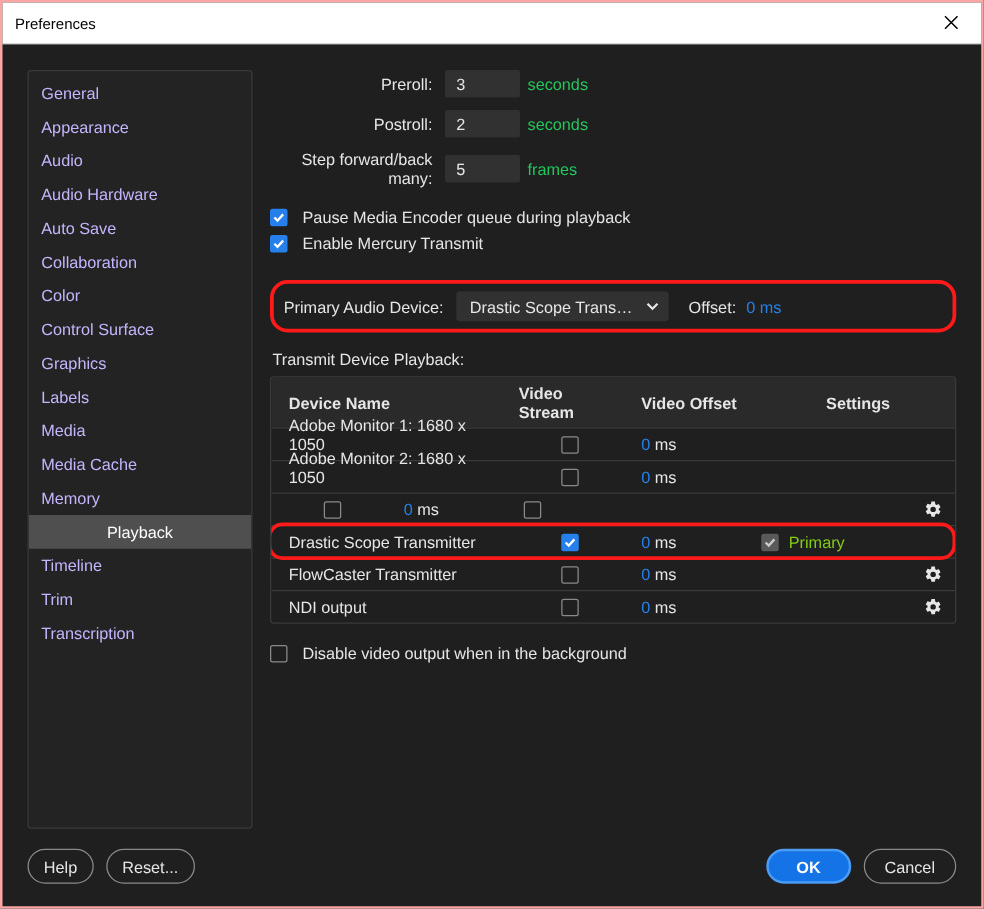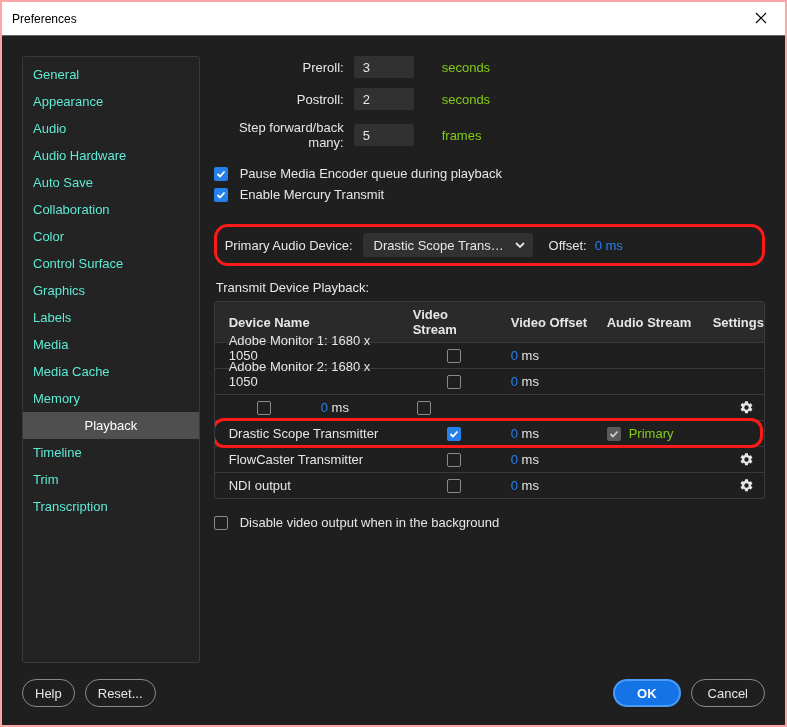--- a/index.html
+++ b/index.html
@@ -13,32 +13,32 @@
     padding: 0 10px; border-bottom: 1px solid #666; justify-content: space-between;
   }
   .titlebar .title { font-size: 12px; }
   .titlebar .close { font-size: 14px; cursor: pointer; padding: 4px 8px; }
   .body { flex: 1; display: flex; padding: 20px 20px 0 20px; gap: 14px; }
   .sidebar {
     width: 180px; border: 1px solid #3a3a3a; background: #232323; border-radius: 3px;
     padding: 4px 0; overflow: auto;
   }
   .sidebar-item {
-    padding: 4px 10px; color: #5eead4; cursor: pointer; line-height: 19px;
+    padding: 4px 10px; color: #c4b5fd; cursor: pointer; line-height: 19px;
   }
   .sidebar-item.active { background: #4f4f4f; color: #fff; text-align: center; }
 
   .main { flex:1; display: flex; flex-direction: column; position: relative; }
   .row { display: flex; align-items: center; margin-bottom: 10px; }
   .lbl-right { text-align: right; margin-right: 10px; color: #e6e6e6; }
   .num-input {
     width: 60px; height: 22px; background: #313131; border: 1px solid #313131;
     color: #e6e6e6; padding: 0 8px; font-size: 13px; border-radius: 2px;
   }
-  .unit { margin-left: 28px; color: #84cc16; }
+  .unit { margin-left: 6px; color: #22c55e; }
   .chk-row { display: flex; align-items: center; margin-bottom: 6px; }
   .chk {
     width: 14px; height: 14px; border-radius: 2px; display: inline-flex; align-items: center; justify-content: center;
     margin-right: 12px; flex-shrink:0;
   }
   .chk svg { display:block; }
   .chk.checked { background: #2680eb; }
   .chk.unchecked { border: 1px solid #8a8a8a; background: transparent; }
   .chk.disabled-checked { background: #5a5a5a; }
   .chk-row span { color: #e6e6e6; }
@@ -172,21 +172,20 @@
         <span class="blue-val" style="margin-left:8px;">0 ms</span>
       </div>
 
       <div class="table-label">Transmit Device Playback:</div>
 
       <div class="table" style="position:relative;">
         <div class="thead">
           <div class="cell c-name">Device Name</div>
           <div class="cell c-vs">Video Stream</div>
           <div class="cell c-vo">Video Offset</div>
-          <div class="cell c-as">Audio Stream</div>
           <div class="cell c-set">Settings</div>
         </div>
         <div class="tbody" id="tbody">
             <div class="trow" id="trow-0">
               <div class="cell c-name">Adobe Monitor 1: 1680 x 1050</div>
               <div class="cell c-vs">
                 <span class="chk unchecked" style="margin: 0px;"></span>
               </div>
               <div class="cell c-vo"><span class="blue-val">0</span>&nbsp;ms</div>
               <div class="cell c-as"></div>

